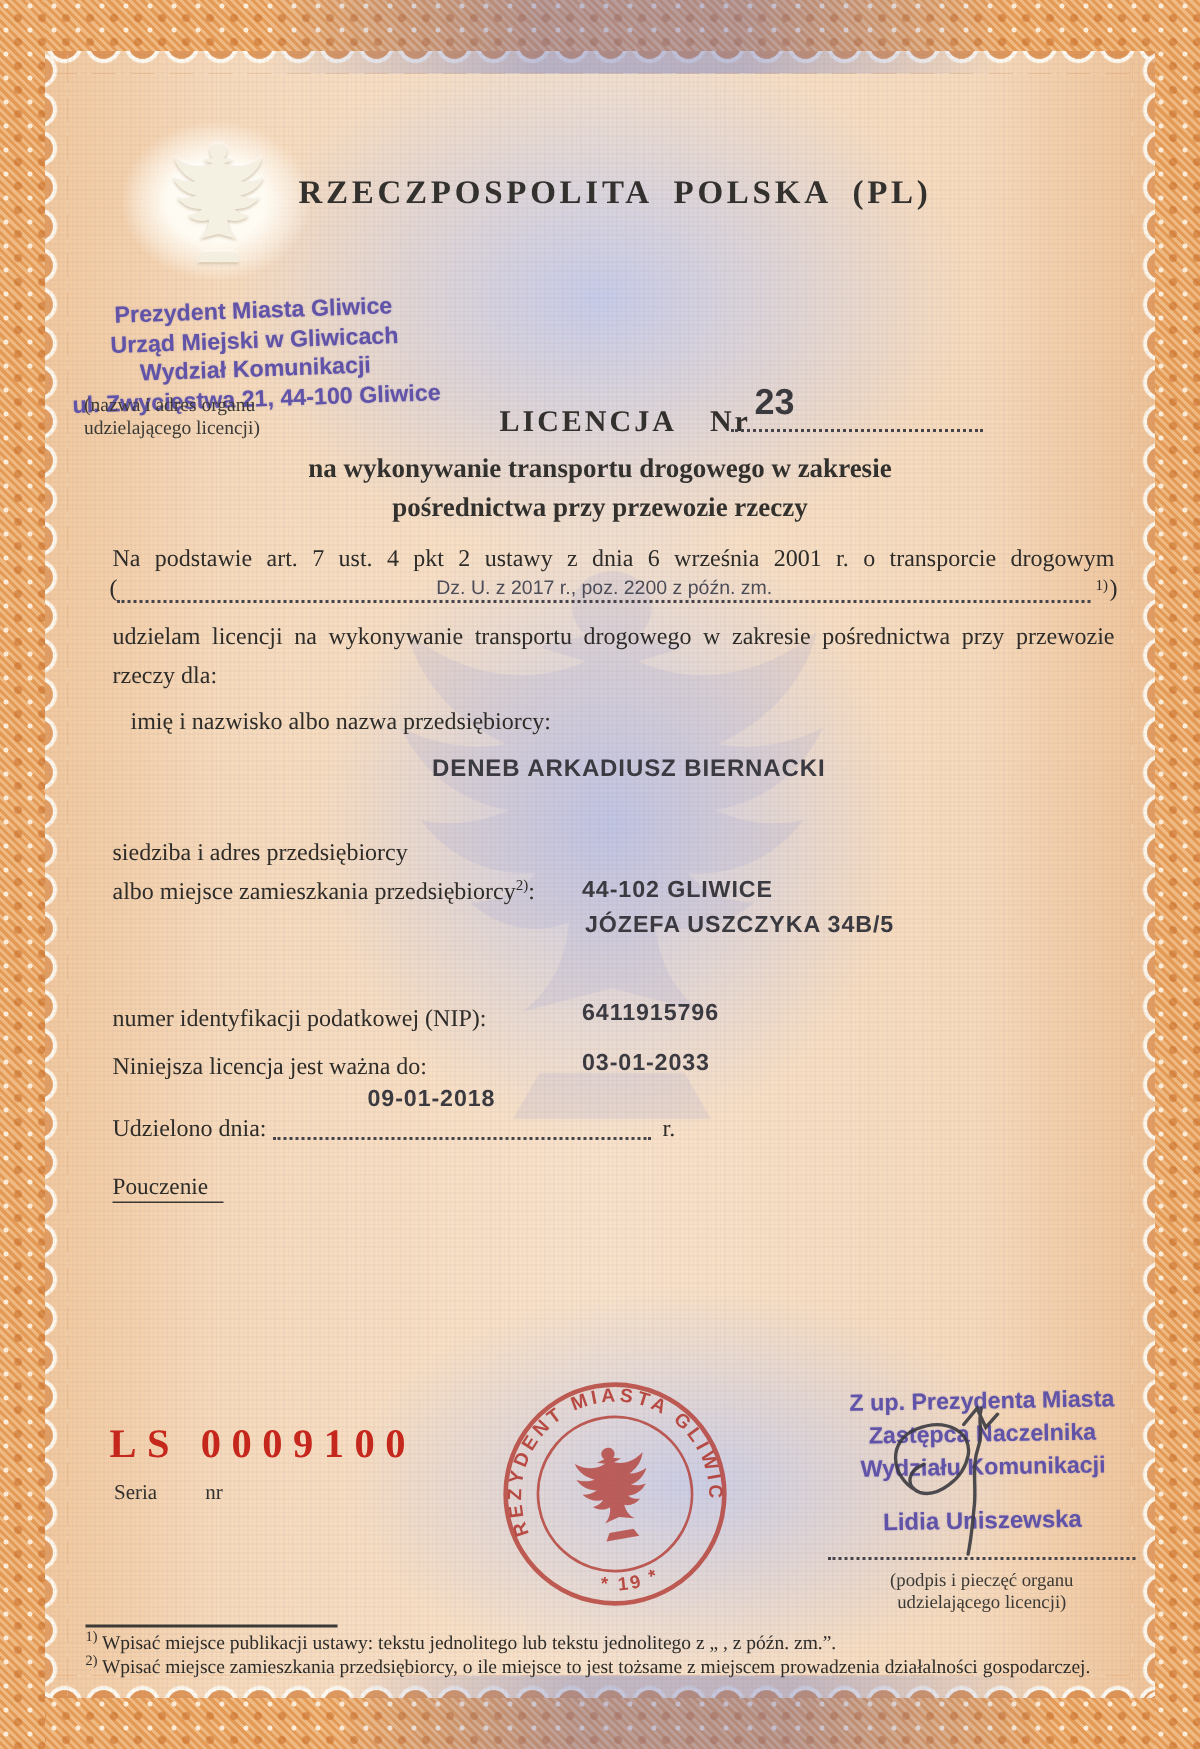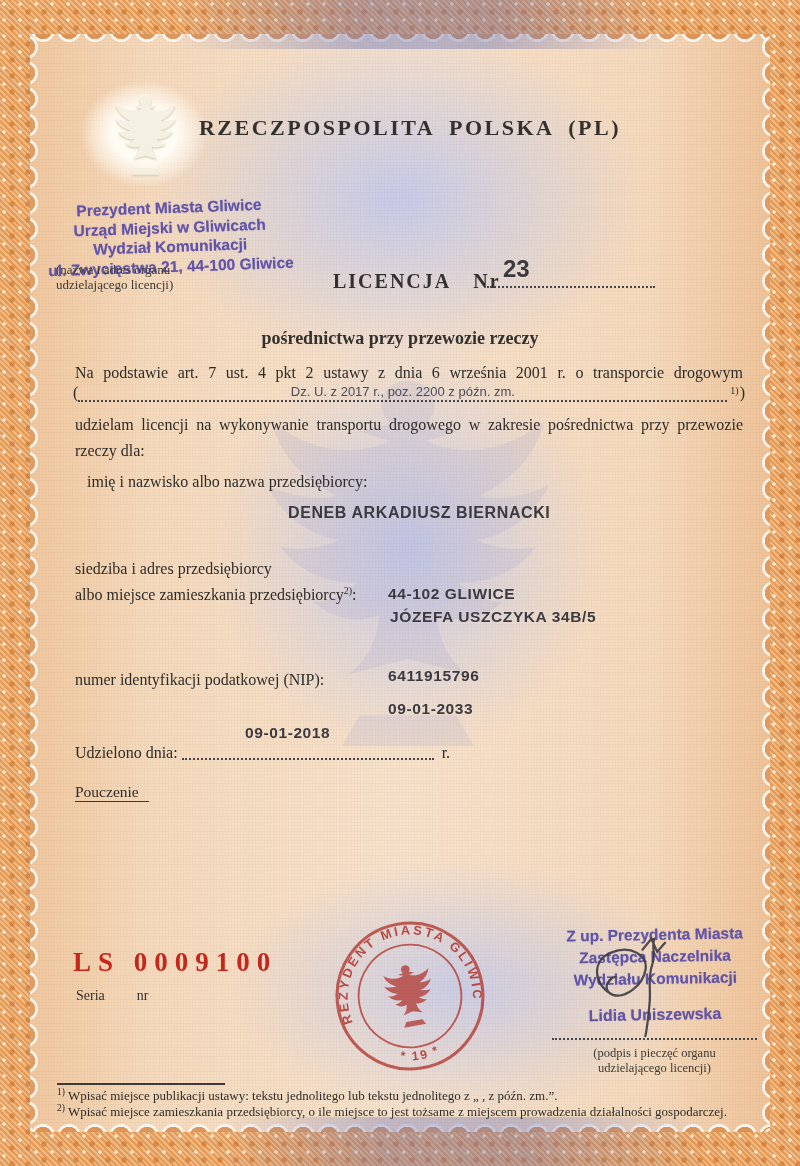--- a/index.html
+++ b/index.html
@@ -150,20 +150,21 @@
   <div class="abs issuer-caption">
     <div>(nazwa i adres organu</div>
     <div>udzielającego licencji)</div>
   </div>
 
   <div class="abs lic-label">
     <span>LICENCJA</span><span class="nr">Nr</span>
   </div>
   <div class="abs lic-number">23</div>
   <div class="abs lic-dots"></div>
+  <div class="abs subtitle st1">na wykonywanie transportu drogowego w zakresie</div>
   <div class="abs subtitle st2">pośrednictwa przy przewozie rzeczy</div>
 
   <div class="abs legal">Na podstawie art. 7 ust. 4 pkt 2 ustawy z dnia 6 września 2001 r. o transporcie drogowym</div>
   <div class="abs journal-row">
     <span>(</span>
     <span class="jline">Dz. U. z 2017 r., poz. 2200 z późn. zm.</span>
     <sup class="ref">1)</sup>
     <span>)</span>
   </div>
   <div class="abs grant">udzielam licencji na wykonywanie transportu drogowego w zakresie pośrednictwa przy przewozie rzeczy dla:</div>
@@ -174,21 +175,22 @@
   <div class="abs label" style="left:75px;top:560px;">siedziba i adres przedsiębiorcy</div>
   <div class="abs label" style="left:75px;top:585px;">
     <span>albo miejsce zamieszkania przedsiębiorcy</span><sup class="ref">2)</sup><span>:</span>
   </div>
   <div class="abs val" style="left:388px;top:585px;">44-102 GLIWICE</div>
   <div class="abs val" style="left:390px;top:608px;">JÓZEFA USZCZYKA 34B/5</div>
 
   <div class="abs label" style="left:75px;top:671px;">numer identyfikacji podatkowej (NIP):</div>
   <div class="abs val" style="left:388px;top:667px;">6411915796</div>
 
-  <div class="abs val" style="left:388px;top:700px;">09-01-2033</div>
+  <div class="abs label" style="left:75px;top:703px;">Niniejsza licencja jest ważna do:</div>
+  <div class="abs val" style="left:388px;top:700px;">03-01-2033</div>
 
   <div class="abs val" style="left:245px;top:724px;">09-01-2018</div>
   <div class="abs issued-row">
     <span class="label">Udzielono dnia:</span>
     <span class="dots"></span>
     <span class="label">r.</span>
   </div>
 
   <div class="abs notice-title">Pouczenie</div>
 

